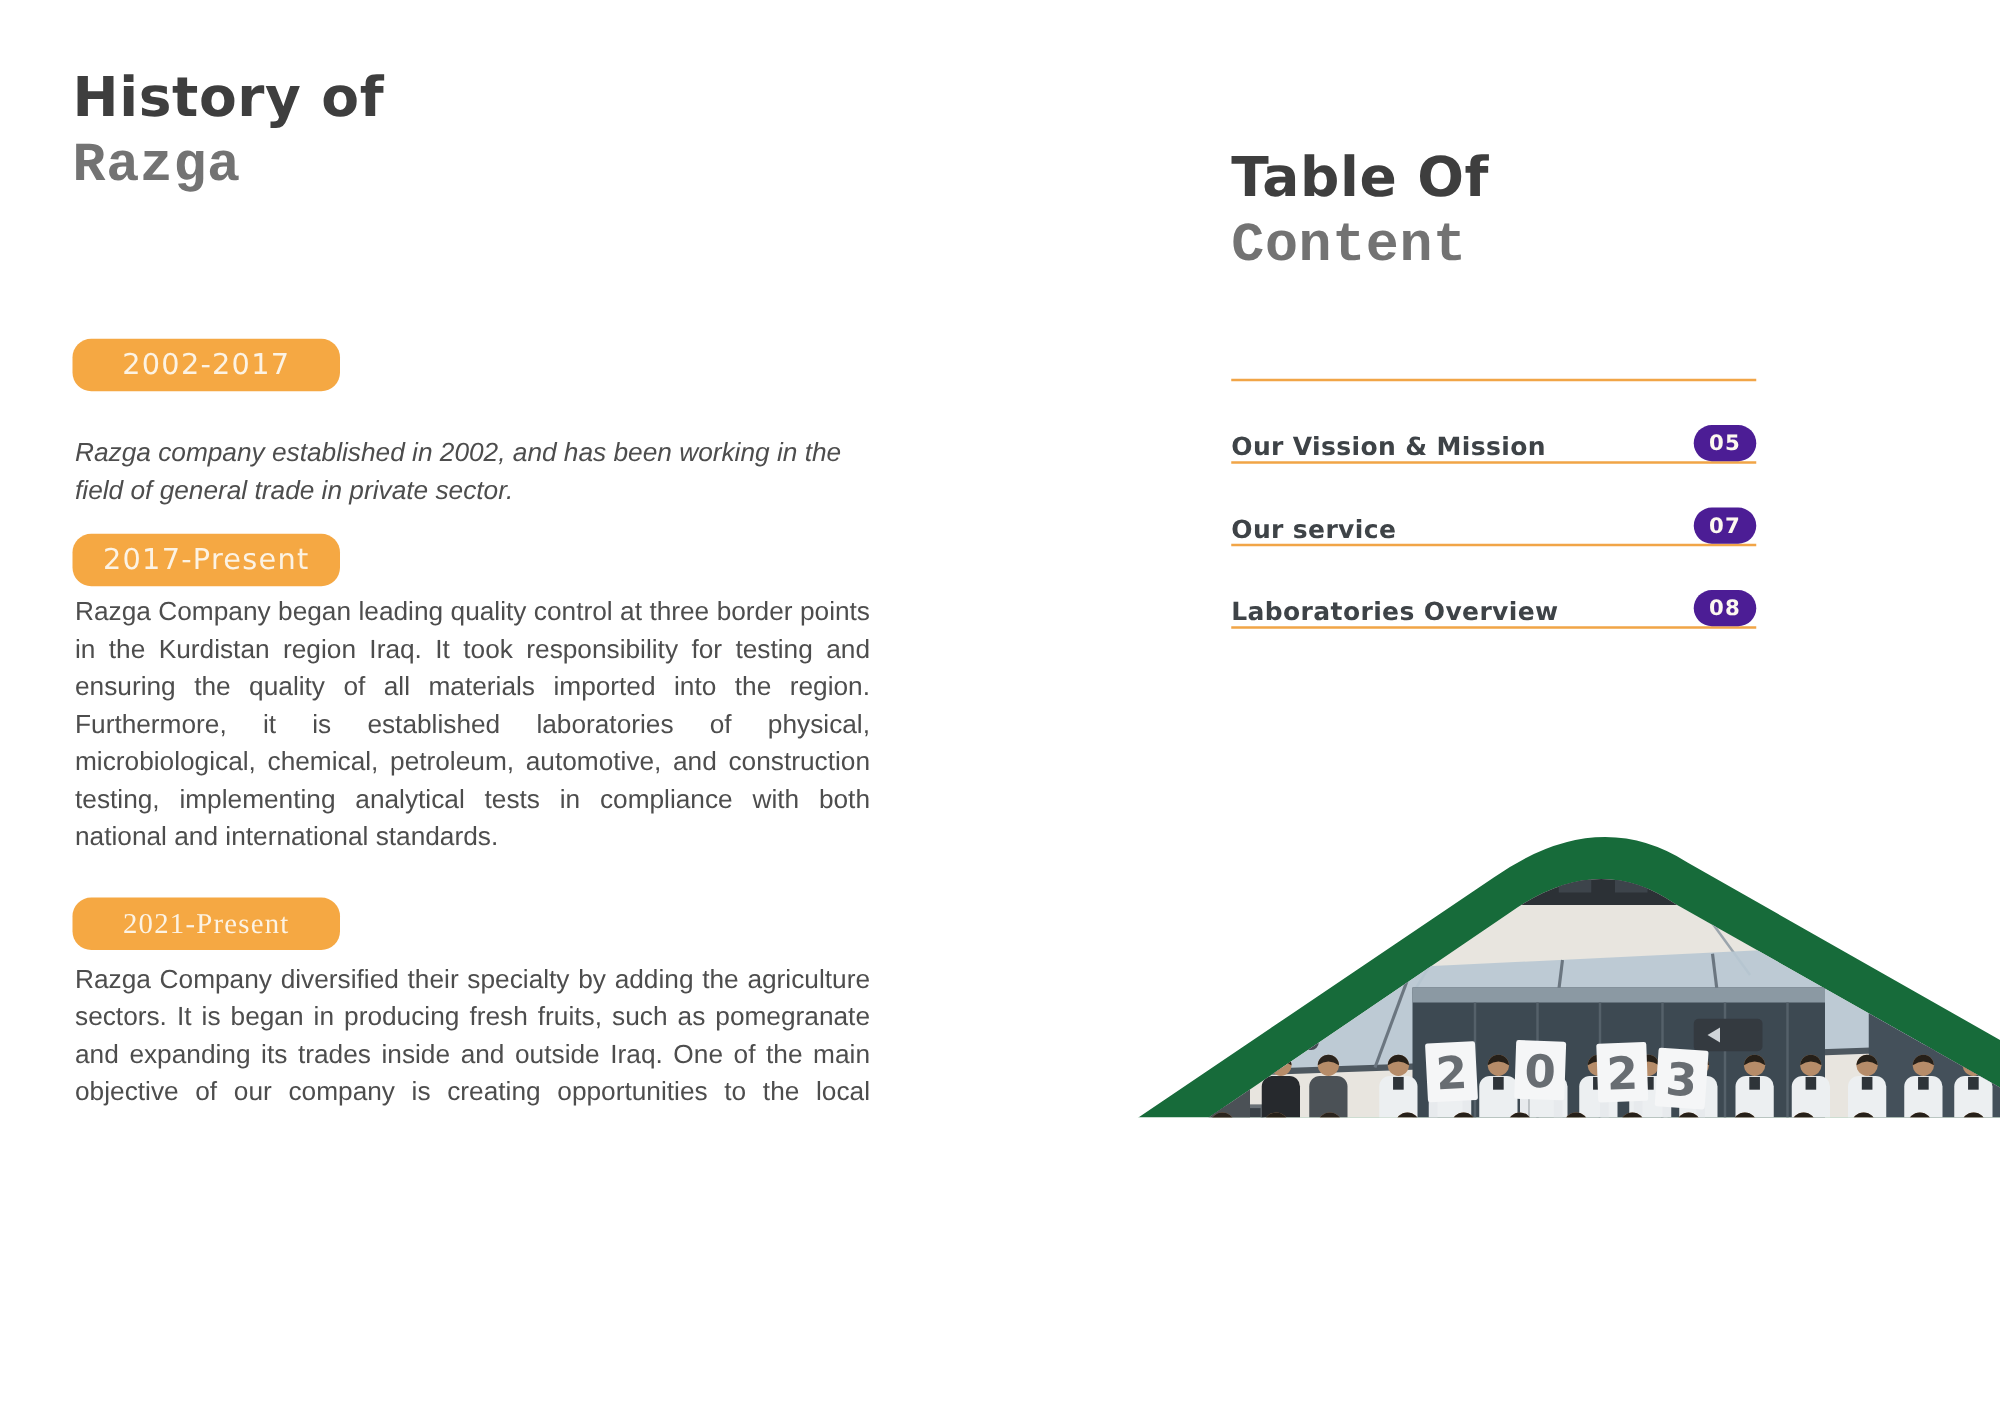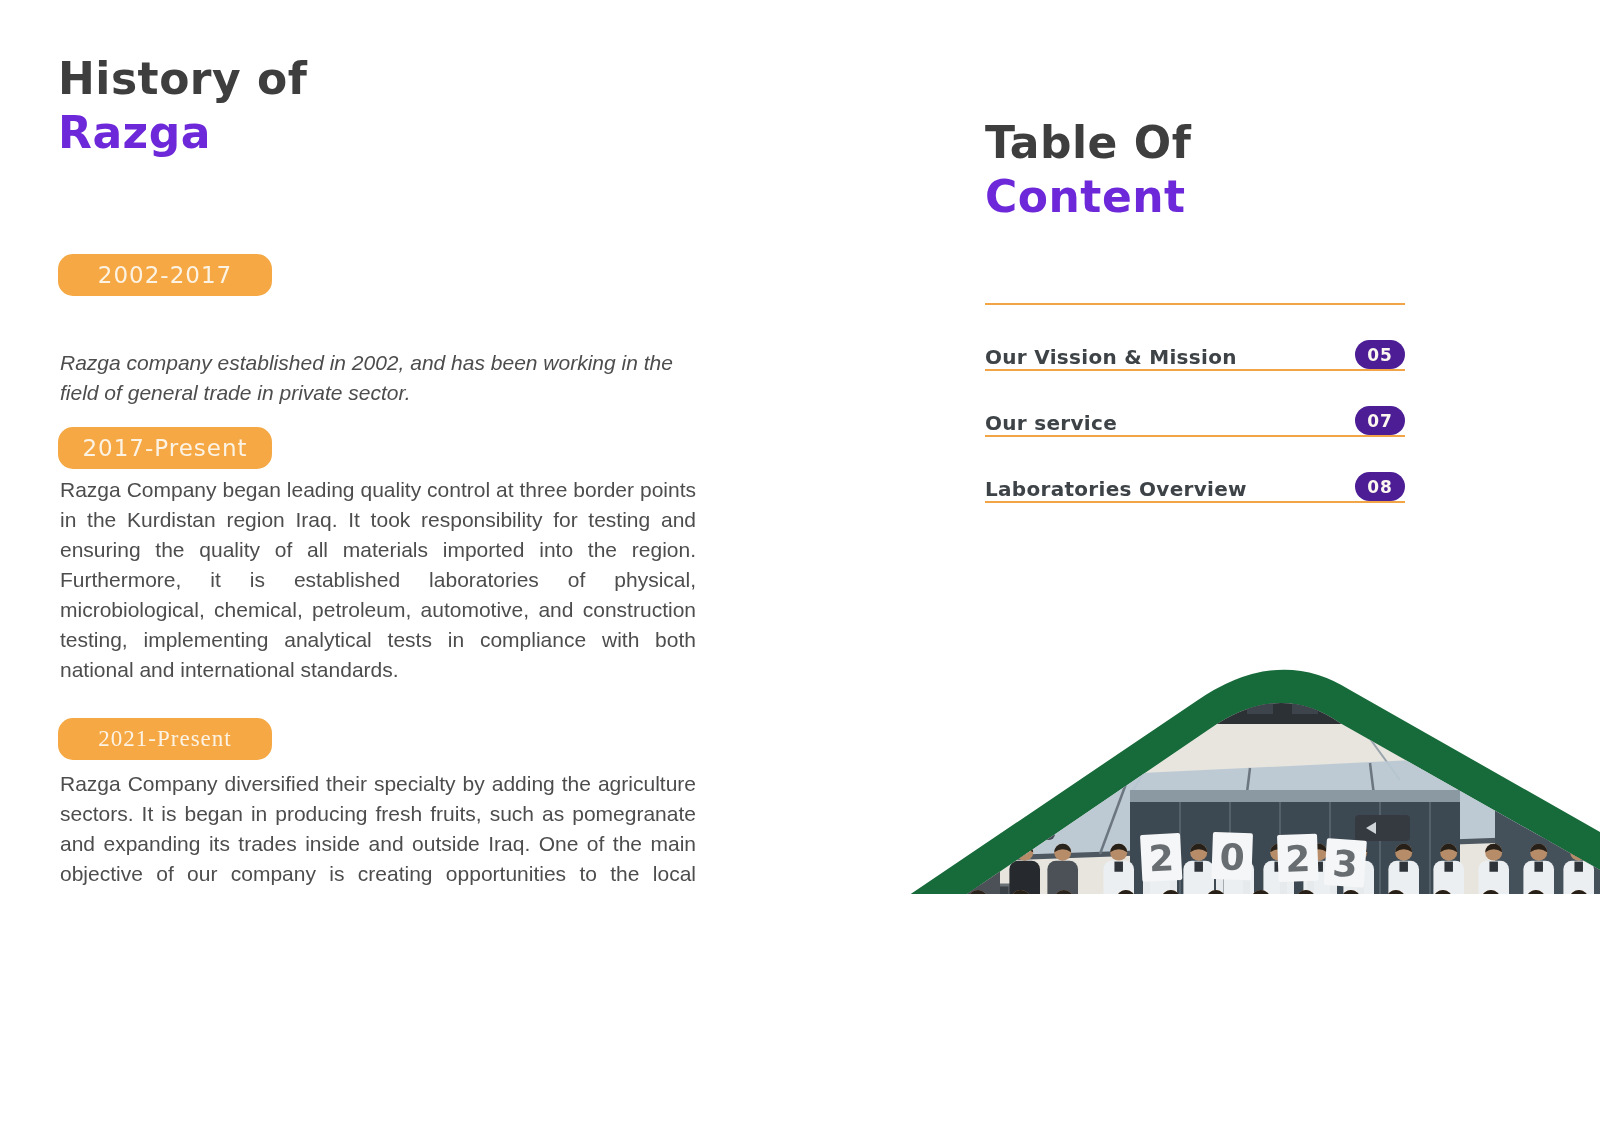--- a/index.html
+++ b/index.html
@@ -2,29 +2,29 @@
 <html><head>
 <meta charset="utf-8">
 <style>
   html,body{margin:0;padding:0;background:#ffffff;}
   .page{position:relative;width:1600px;height:894px;background:#ffffff;overflow:hidden;
         font-family:"Liberation Sans",sans-serif;}
   
   .big-title{position:absolute;margin:0;font-family:"DejaVu Sans",sans-serif;
              font-weight:800;font-size:44px;line-height:54px;letter-spacing:.5px;}
   .big-title .t-dark{display:block;color:#3E3E3E;}
-  .big-title .t-green{display:block;color:#6d28d9;}
+  .big-title .t-green{display:block;color:#737373;font-family:Liberation Mono, monospace;}
   #history-title{left:58px;top:52px;}
   #toc-title{left:985px;top:116px;}
   
   .badge{position:absolute;left:58px;width:214px;height:42px;border-radius:15px;
          background:#F5A843;color:#FCF3E4;font-family:"DejaVu Sans",sans-serif;
          font-size:23px;font-weight:400;letter-spacing:1px;
          display:flex;align-items:center;justify-content:center;}
-  .badge.b1{top:254px;}
+  .badge.b1{top:271px;}
   .badge.b2{top:427px;}
   .badge.b3{top:718px;font-family:Liberation Serif, serif;}
   
   .para{position:absolute;left:60px;width:636px;margin:0;color:#4D4D4D;
         font-size:21px;line-height:30px;}
   .para.p1{top:348px;font-style:italic;}
   .para.p2{top:475px;text-align:justify;}
   .para.p3{top:769px;text-align:justify;}
   
   .toc-list{position:absolute;left:985px;top:303px;width:420px;

